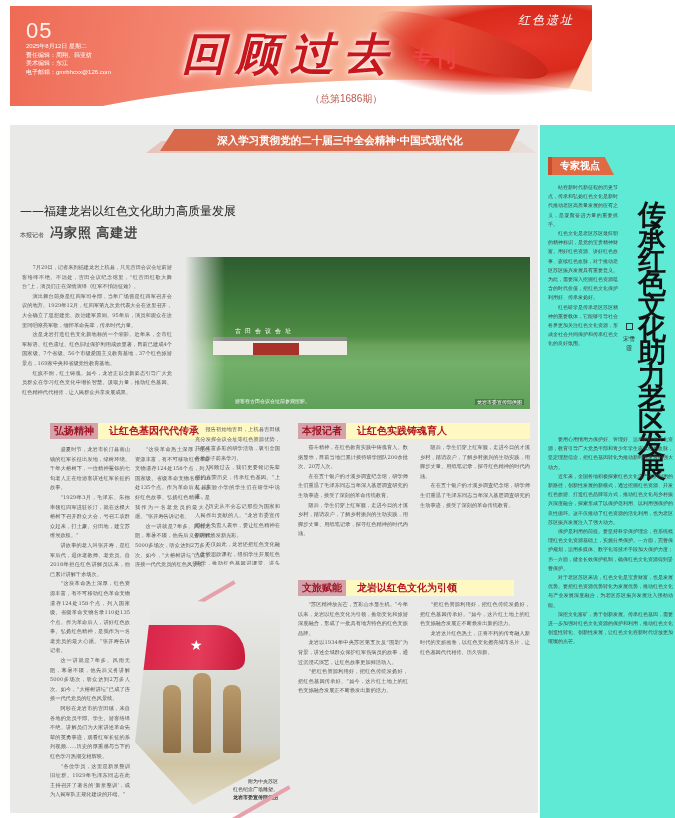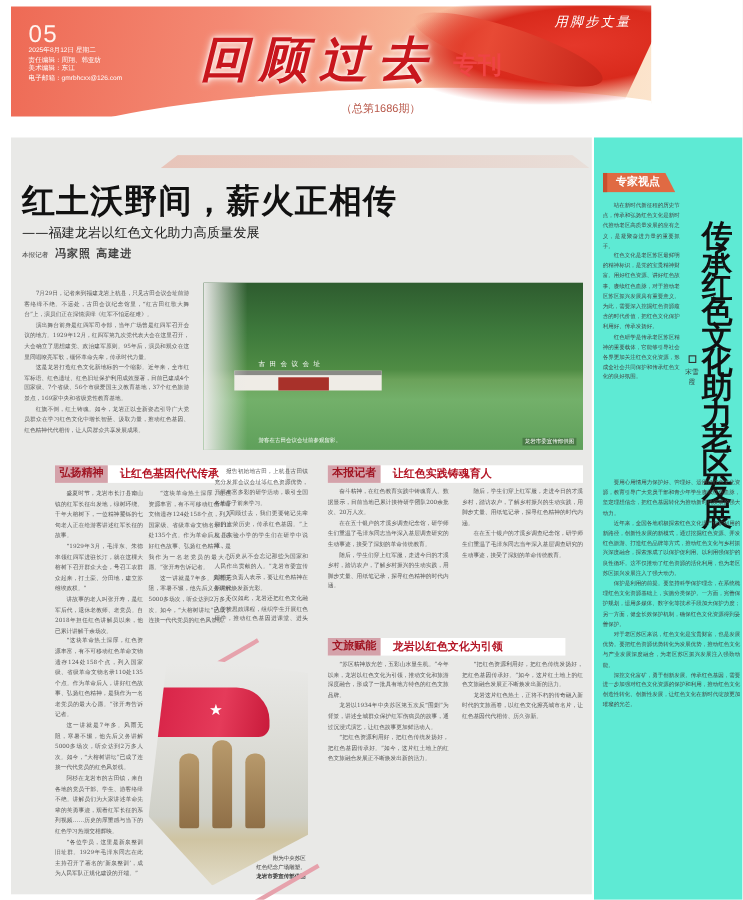--- a/index.html
+++ b/index.html
@@ -76,21 +76,21 @@
     position: absolute; left: 10px; top: 38px; font-family: "DejaVu Serif", serif;
     font-size: 30px; font-weight: bold; color: #111; letter-spacing: 1px;
   }
   .subhead {
     position: absolute; left: 10px; top: 78px; font-family: "DejaVu Sans", sans-serif;
     font-size: 12px; color: #222;
   }
   .byline {
     position: absolute; left: 10px; top: 99px; font-size: 6px; color: #444;
   }
-  .byline b { font-size: 10px; margin-left: 4px; letter-spacing: 1px; }
+  .byline b { font-size: 13px; margin-left: 4px; letter-spacing: 1px; font-family: Liberation Serif, serif; }
 
   .body-text {
     font-size: 5.2px; line-height: 9.6px; color: #555; text-align: justify;
   }
   .body-text p { text-indent: 2em; }
 
   .intro { position: absolute; left: 12px; top: 138px; width: 150px; }
 
   .photo-main {
     position: absolute; left: 175px; top: 132px; width: 345px; height: 152px;
@@ -115,21 +115,21 @@
   }
   .photo-main .caption {
     position: absolute; left: 50px; bottom: 5px; font-size: 5px; color: #fff;
   }
   .photo-main .credit {
     position: absolute; right: 6px; bottom: 4px; font-size: 5px; color: #fff; background: rgba(0,0,0,0.25);
     padding: 0 2px;
   }
 
   .section-head {
-    position: absolute; height: 16px; background: #ffffff; display: flex; align-items: center;
+    position: absolute; height: 16px; background: #fef9c3; display: flex; align-items: center;
   }
   .section-head .tag {
     background: #d4a2aa; color: #a01523; font-weight: bold; font-size: 10px; padding: 0 4px;
     height: 16px; line-height: 16px;
   }
   .section-head .label {
     color: #b41525; font-weight: bold; font-size: 10px; margin-left: 11px;
   }
 
   .col { position: absolute; }
@@ -191,27 +191,27 @@
   <div class="page-num">05</div>
   <div class="meta">
     <div>2025年8月12日 星期二</div>
     <div>责任编辑：周翔、韩亚纺</div>
     <div>美术编辑：东江</div>
     <div>电子邮箱：gmrbhcxx@126.com</div>
   </div>
   <div class="title-main">回顾过去</div>
   <div class="title-sub">专刊</div>
   <div class="issue">（总第1686期）</div>
-  <div class="brand">用脚步丈量</div>
+  <div class="brand">红色遗址</div>
 </div>
 
 <div class="main">
   <div class="banner-shadow"></div>
-
-  <h1 class="headline">红土沃野间，薪火正相传</h1>
+  <div class="banner">深入学习贯彻党的二十届三中全会精神·中国式现代化</div>
+
   <div class="subhead">——福建龙岩以红色文化助力高质量发展</div>
   <div class="byline">
     <span>本报记者</span>
     <b>冯家照  高建进</b>
   </div>
 
   <div class="intro body-text">
     <p>7月29日，记者来到福建龙岩上杭县，只见古田会议会址前游客络绎不绝。不远处，古田会议纪念馆里，“红古田红歌大舞台”上，演员们正在深情演绎《红军不怕远征难》。</p>
     <p>演出舞台前身是红四军司令部，当年广场曾是红四军召开会议的地方。1929年12月，红四军第九次党代表大会在这里召开，大会确立了思想建党、政治建军原则。95年后，演员和观众在这里同唱嘹亮军歌，缅怀革命先辈，传承时代力量。</p>
     <p>这是龙岩打造红色文化新地标的一个缩影。近年来，全市红军标语、红色遗址、红色旧址保护利用成效显著，目前已建成4个国家级、7个省级、56个市级爱国主义教育基地，37个红色旅游景点，169家中央和省级党性教育基地。</p>

